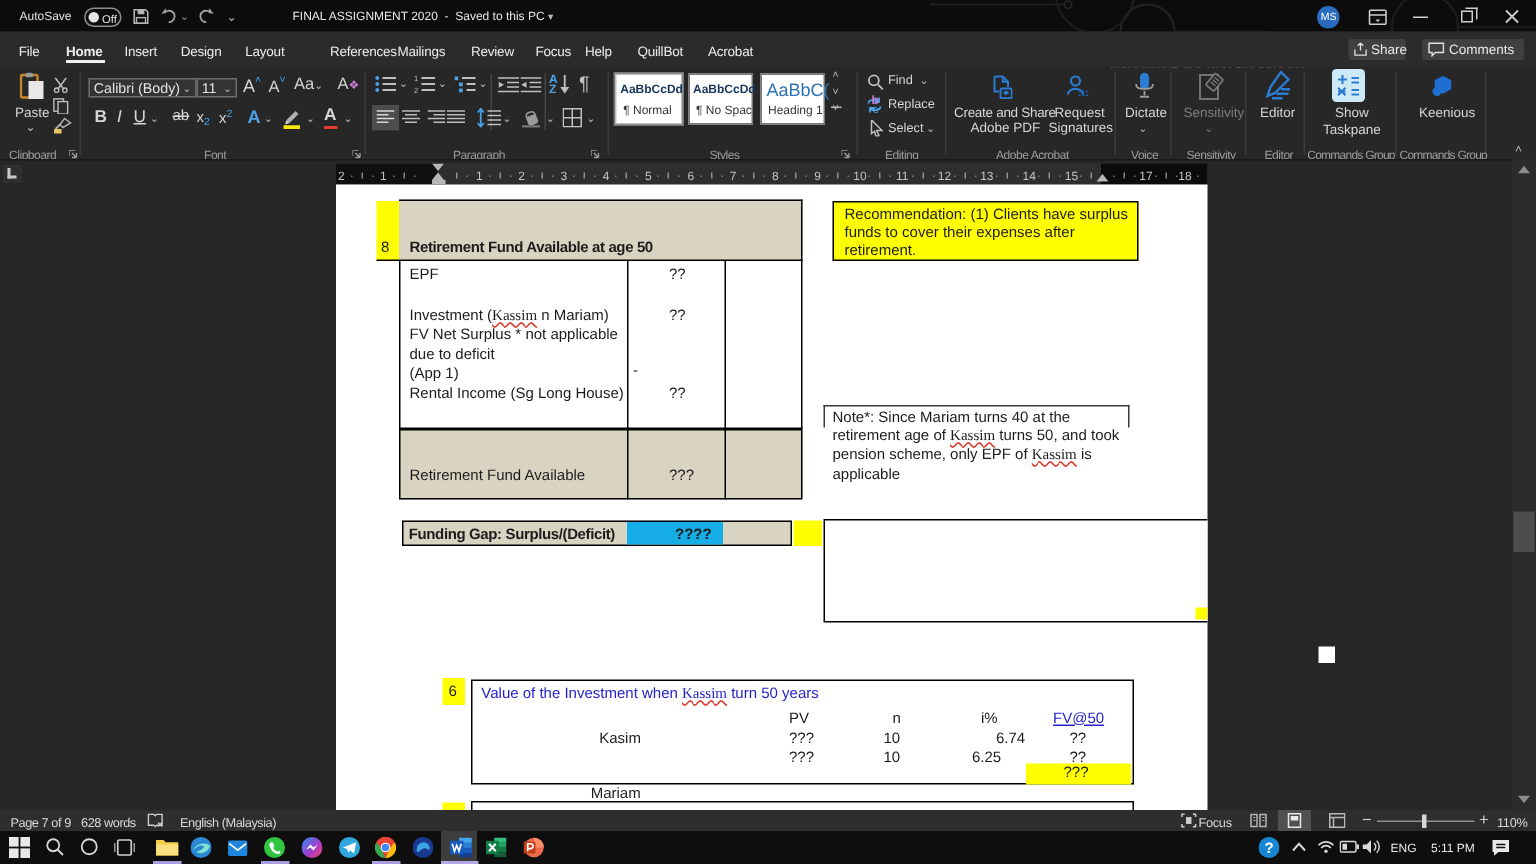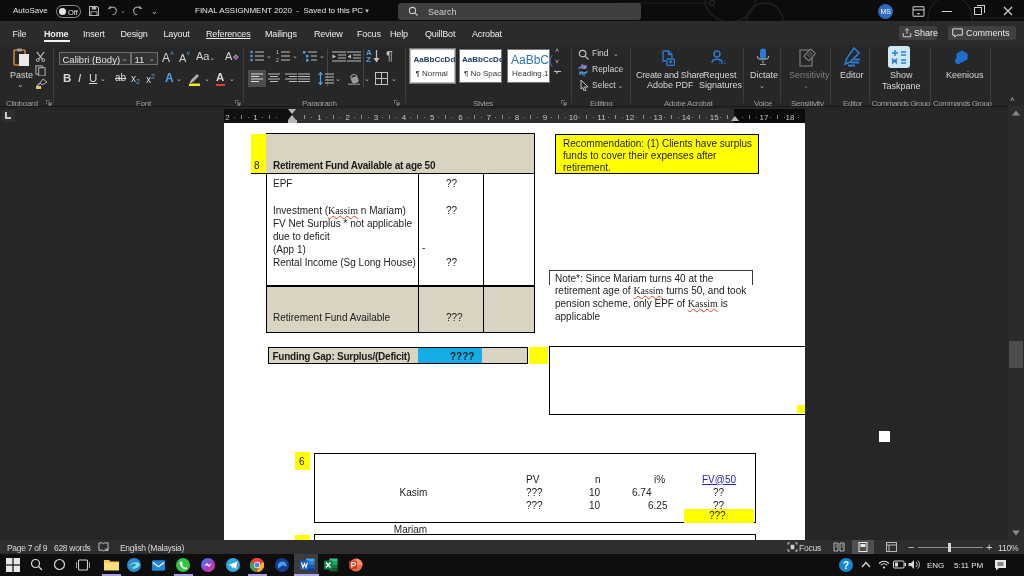--- a/index.html
+++ b/index.html
@@ -50,27 +50,20 @@
       <path d="M4 5 C6 2,11 2,13 6 C14 9,12 13,8 13" fill="none" stroke="#9f9f9f" stroke-width="1.6"></path>
       <path d="M1 5 h5 v-4 z" fill="#9f9f9f" transform="rotate(-15 4 4)"></path>
     </svg>
  <div class="t" style="left:120px;top:7px;font-size:7px;color:#9a9a9a;">⌄</div>
  <svg class="a" style="left:131px;top:5px;" width="13" height="12" viewBox="0 0 16 16">
       <path d="M12 5 C10 2,5 2,3 6 C2 9,4 13,8 13" fill="none" stroke="#9f9f9f" stroke-width="1.6"></path>
       <path d="M15 5 h-5 v-4 z" fill="#9f9f9f" transform="rotate(15 12 4)"></path>
     </svg>
  <div class="t" style="left:151px;top:7px;font-size:8px;color:#bdbdbd;">⌄</div>
  <div class="t" style="left:195px;top:6px;font-size:8px;color:#e8e8e8;">FINAL ASSIGNMENT 2020&nbsp;&nbsp;-&nbsp;&nbsp;Saved to this PC <span style="font-size:7px;color:#bdbdbd;">▾</span></div>
- <div class="a" style="left:398px;top:3px;width:243px;height:17px;background:#3f3f3f;border-radius:3px;">
-   <svg class="a" style="left:10px;top:3px;" width="11" height="11" viewBox="0 0 16 16">
-        <circle cx="6.5" cy="6.5" r="4.5" fill="none" stroke="#cfcfcf" stroke-width="1.5"></circle>
-        <path d="M10 10 L14 14" stroke="#cfcfcf" stroke-width="1.5"></path>
-      </svg>
-   <div class="t" style="left:30px;top:4px;font-size:9px;color:#cfcfcf;">Search</div>
- </div>
  <div class="t" style="left:740px;top:7px;font-size:8px;letter-spacing:-0.2px;color:#e0e0e0;margin-top:31px;">MUHAMMAD SAFWAN BIN SUHAIMI</div>
  <div class="a" style="left:878px;top:4px;width:15px;height:15px;border-radius:50%;background:#2b6bbf;">
       <div class="t" style="left:2.5px;top:4px;font-size:7px;color:#fff;">MS</div>
     </div>
  <svg class="a" style="left:912px;top:6px;" width="13" height="11" viewBox="0 0 16 14">
       <rect x="1" y="1" width="14" height="12" rx="1" fill="none" stroke="#cfcfcf" stroke-width="1.3"></rect>
       <path d="M1 5 h14" stroke="#cfcfcf" stroke-width="1.3"></path>
       <path d="M8 11 l-2-2 h4 z" fill="#cfcfcf"></path>
     </svg>
  <div class="a" style="left:942px;top:11px;width:10px;height:1px;background:#cfcfcf;"></div>
@@ -81,21 +74,21 @@
     </svg>
 </div>
 
 <div class="a" id="menurow">
  <div class="t menu" style="left:12.5px;">File</div>
  <div class="t menu" style="left:44px;font-weight:bold;">Home</div>
  <div class="a" style="left:43.5px;top:18.5px;width:26px;height:2px;background:#f2f2f2;"></div>
  <div class="t menu" style="left:83px;">Insert</div>
  <div class="t menu" style="left:120.5px;">Design</div>
  <div class="t menu" style="left:163.5px;">Layout</div>
- <div class="t menu" style="left:206px;text-decoration:underline;">References</div>
+ <div class="t menu" style="left:220px;">References</div>
  <div class="t menu" style="left:265px;">Mailings</div>
  <div class="t menu" style="left:314px;">Review</div>
  <div class="t menu" style="left:357px;">Focus</div>
  <div class="t menu" style="left:390px;">Help</div>
  <div class="t menu" style="left:425px;">QuillBot</div>
  <div class="t menu" style="left:472px;">Acrobat</div>
  <div class="a" style="left:899px;top:5px;width:38px;height:14px;background:#404040;border-radius:2px;">
    <svg class="a" style="left:3px;top:2px;" width="10" height="10" viewBox="0 0 16 16">
         <path d="M2 8 v6 h12 v-6" fill="none" stroke="#e0e0e0" stroke-width="1.4"></path>
         <path d="M8 1 v8 M8 1 L5 4 M8 1 L11 4" stroke="#e0e0e0" stroke-width="1.4" fill="none"></path>
@@ -510,28 +503,29 @@
   <div class="t doctext" style="left:331px;top:175px;">pension scheme, only EPF of <span class="squig">Kassim</span> is</div>
   <div class="t doctext" style="left:331px;top:187.7px;">applicable</div>
 
   <div class="a" style="left:324.6px;top:223px;width:258px;height:68.5px;background:#fff;border:1px solid #000;">
     <div class="a yell" style="right:1px;bottom:1px;width:8px;height:8px;"></div>
   </div>
 
   <div class="a yell" style="left:70.6px;top:329.3px;width:15.7px;height:18px;"></div>
   <div class="t doctext" style="left:75px;top:333px;">6</div>
   <div class="a" style="left:90.2px;top:329.5px;width:441.8px;height:70.5px;background:#fff;border:1px solid #000;"></div>
+  <div class="t doctext" style="left:96.9px;top:334px;color:#2323cc;">Value of the Investment when <span class="squig">Kassim</span> turn 50 years</div>
   <div class="t doctext" style="left:302px;top:350.5px;">PV</div>
   <div class="t doctext" style="left:371px;top:350.5px;">n</div>
   <div class="t doctext" style="left:430px;top:350.5px;">i%</div>
   <div class="t doctext" style="left:478px;top:350.5px;color:#2323cc;text-decoration:underline;">FV@50</div>
   <div class="t doctext" style="left:175.5px;top:364px;">Kasim</div>
   <div class="t doctext" style="left:302px;top:364px;">???</div>
   <div class="t doctext" style="left:365px;top:364px;">10</div>
-  <div class="t doctext" style="left:408px;top:364px;">6.74</div>
+  <div class="t doctext" style="left:440px;top:364px;">6.74</div>
   <div class="t doctext" style="left:489px;top:364px;">??</div>
   <div class="t doctext" style="left:169.8px;top:376.5px;margin-top:24px;">Mariam</div>
   <div class="t doctext" style="left:302px;top:376.5px;">???</div>
   <div class="t doctext" style="left:365px;top:376.5px;">10</div>
   <div class="t doctext" style="left:424px;top:376.5px;">6.25</div>
   <div class="t doctext" style="left:489px;top:376.5px;">??</div>
   <div class="a yell" style="left:460.3px;top:385.5px;width:69.3px;height:14px;"></div>
   <div class="t doctext" style="left:485px;top:387px;">???</div>
 
   <div class="a yell" style="left:70.6px;top:412.3px;width:15.7px;height:5px;"></div>

